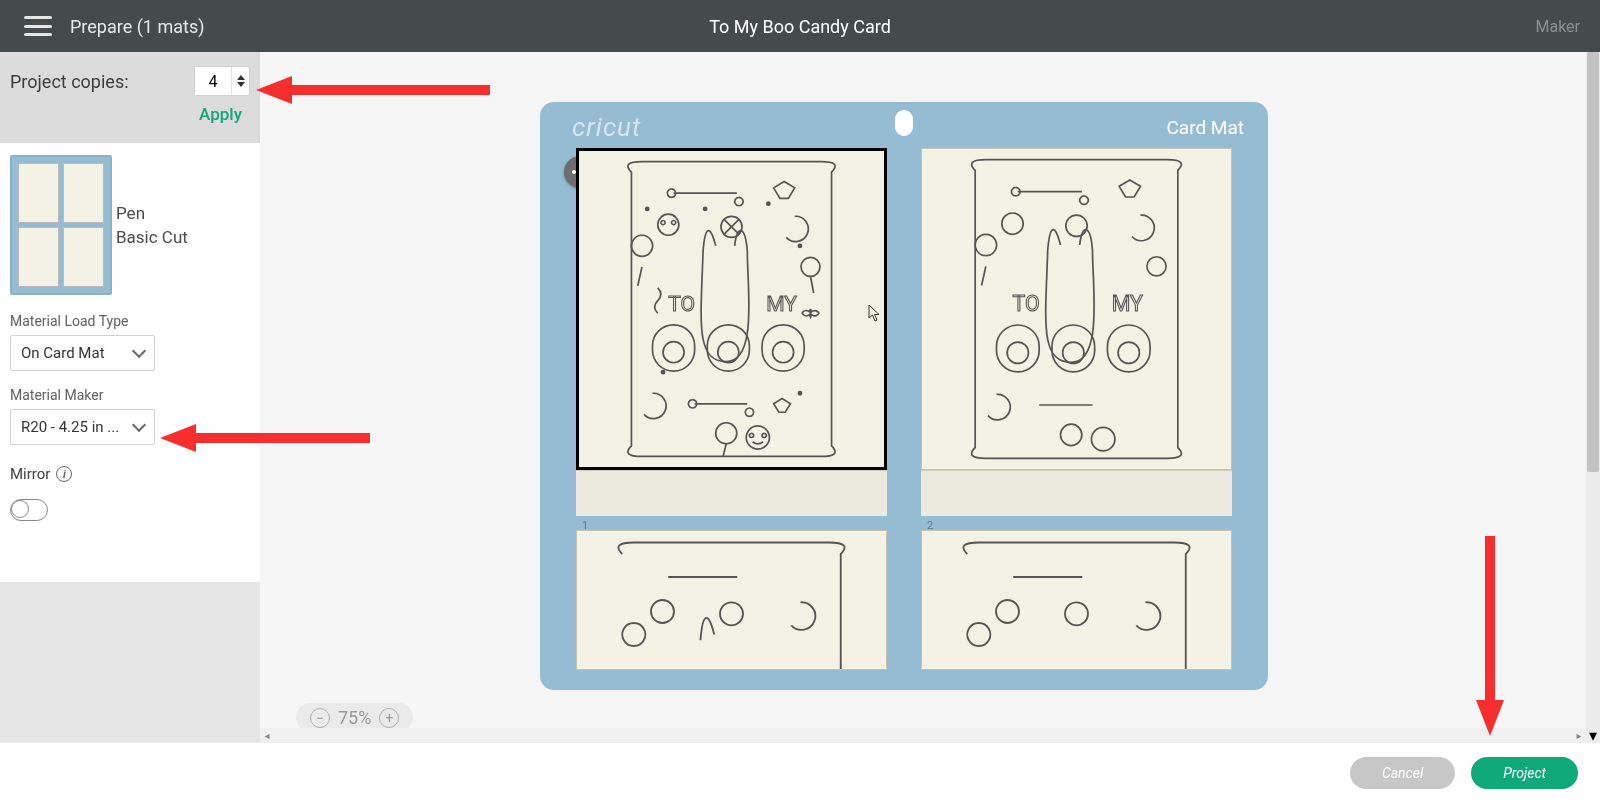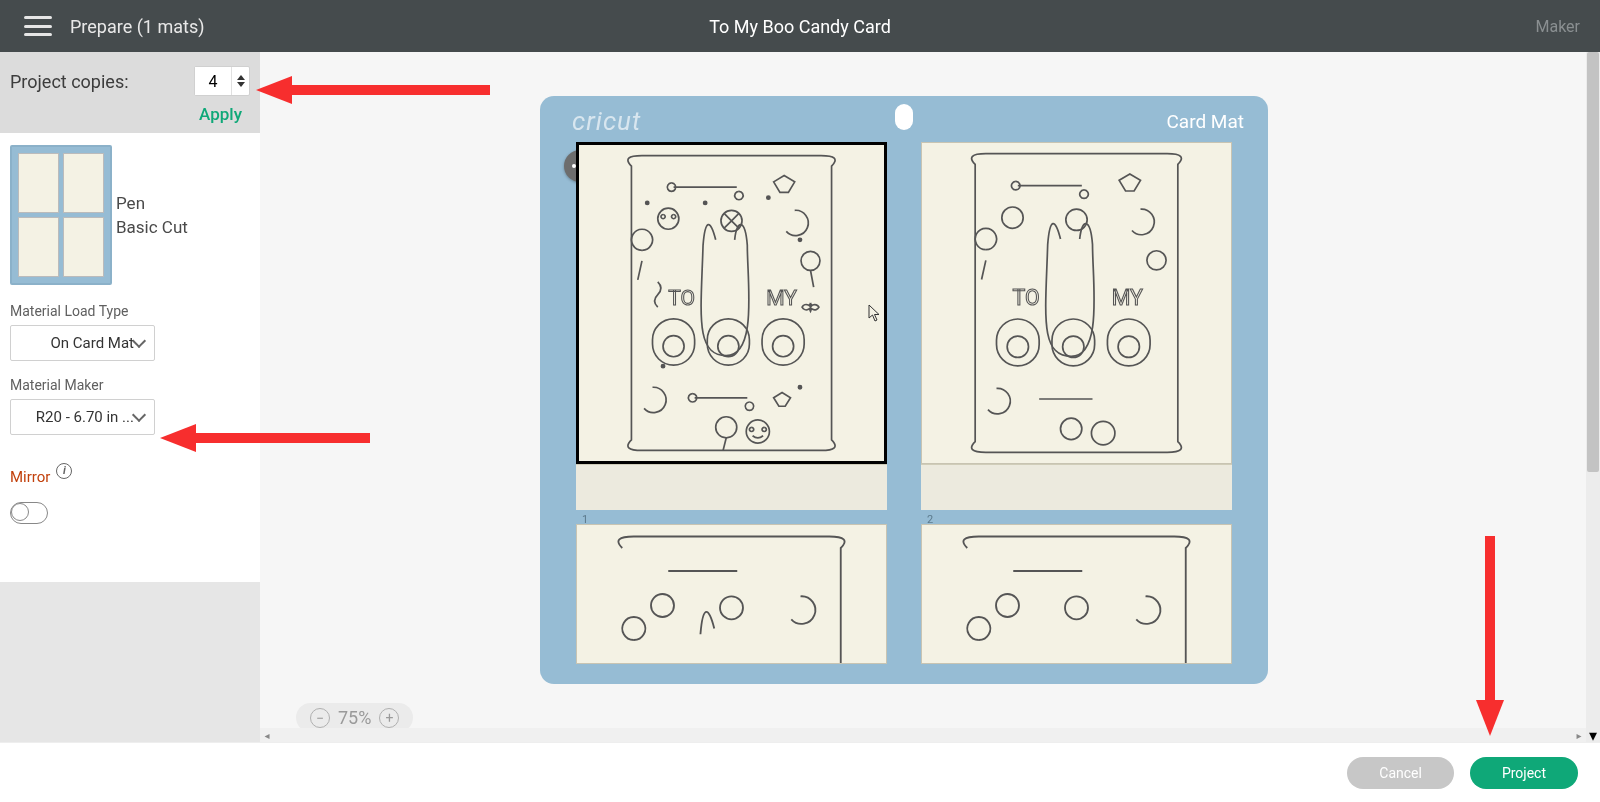--- a/index.html
+++ b/index.html
@@ -10,56 +10,56 @@
   .hamburger { width: 28px; height: 20px; margin: 0 18px 0 24px; display: flex; flex-direction: column; justify-content: space-between; cursor: pointer; }
   .hamburger span { display: block; height: 3px; background: #e6e6e6; width: 100%; border-radius: 2px; }
   .topbar-title-left { font-size: 18px; color: #e8e8e8; }
   .topbar-title-center { position: absolute; left: 50%; transform: translateX(-50%); font-size: 18px; color: #fff; }
   .topbar-right { position: absolute; right: 20px; font-size: 16px; color: #8a8f91; }
 
   .main { display: flex; height: calc(100% - 52px - 60px); }
 
   
   .sidebar { width: 260px; flex-shrink: 0; background: #fff; position: relative; }
-  .copies-panel { background: #dcdcdc; padding: 14px 10px 10px 10px; height: 81px; position: relative; display:flex; flex-direction:column;}
+  .copies-panel { background: #dcdcdc; padding: 14px 10px 10px 10px; height: 91px; position: relative; display:flex; flex-direction:column;}
   .copies-row { display:flex; align-items:center; justify-content:space-between; }
   .copies-label { font-size: 18px; color: #3c3c3c; }
   .copies-input-wrap { display:flex; align-items:center; background:#fff; border:1px solid #d0d0d0; border-radius:2px; height:30px; }
   .copies-input { width: 36px; height: 100%; border:none; text-align:center; font-size:16px; outline:none; }
   .copies-spin { width: 18px; height:100%; display:flex; flex-direction:column; justify-content:center; align-items:center; border-left:1px solid #e0e0e0;}
   .copies-spin div { width:0;height:0;border-left:4px solid transparent;border-right:4px solid transparent; cursor:pointer;}
   .copies-spin .up { border-bottom:5px solid #333; margin-bottom:2px;}
   .copies-spin .down { border-top:5px solid #333;}
   .apply-btn { color:#0fa878; font-size:17px; text-align:right; margin-top:8px; cursor:pointer; padding-right:8px; font-weight: 500;}
 
   .mat-item { display:flex; align-items:center; padding: 12px 10px; gap:4px;}
   .mat-thumb { width: 102px; height: 140px; background:#96bcd4; border:2px solid #8bb1c9; border-radius:2px; display:grid; grid-template-columns:1fr 1fr; grid-template-rows:1fr 1fr; gap:4px; padding:6px;}
   .mat-thumb-card { background:#f4f2e4; border:1px solid #bbb; }
   .mat-info { display:flex; flex-direction:column; gap:4px;}
   .mat-info span { font-size:17px; color:#4a4a4a;}
 
   .setting { padding: 6px 10px 10px 10px; position:relative;}
   .setting-label { font-size: 14px; color:#606060; margin-bottom:6px; }
-  .select-box { background:#fff; border:1px solid #d0d0d0; border-radius:2px; height:36px; display:flex; align-items:center; justify-content:flex-end; padding:0 10px; font-size:15px; color:#333; cursor:pointer; width:145px;}
+  .select-box { background:#fff; border:1px solid #d0d0d0; border-radius:2px; height:36px; display:flex; align-items:center; justify-content:space-between; padding:0 10px; font-size:15px; color:#333; cursor:pointer; width:145px;}
   .chevron { width:10px; height:10px; border-right:2px solid #666; border-bottom:2px solid #666; transform:rotate(45deg); margin-top:-4px;}
 
   .mirror-row { display:flex; align-items:center; gap:6px; padding:10px;}
-  .mirror-label { font-size:15px; color:#c2410c;margin-top:13px; }
+  .mirror-label { font-size:15px; color:#404040; }
   .info-i { width:16px;height:16px;border:1.5px solid #666;border-radius:50%;font-size:11px;display:flex;align-items:center;justify-content:center;color:#666;font-style:italic;font-weight:bold;}
   .toggle { width:38px;height:22px;border:1.5px solid #888;border-radius:20px;position:relative;cursor:pointer;margin:6px 10px;}
   .toggle-knob { width:18px;height:18px;border:1.5px solid #888;border-radius:50%;position:absolute;left:0px;top:0px;background:#fff;}
 
   .blank-panel { background:#e6e6e6; height:160px; width:100%; position:absolute; bottom:0; }
 
   
   .canvas-wrap { flex:1; background:#f6f6f6; position:relative; overflow:hidden; }
   .zoom-control { position:absolute; left:36px; bottom:10px; display:flex; align-items:center; gap:8px; color:#9a9a9a; font-size:18px; background:#ebebeb; border-radius:20px; padding:4px 14px;}
   .zoom-circle { width:20px;height:20px;border:1.5px solid #b0b0b0;border-radius:50%;display:flex;align-items:center;justify-content:center;font-size:14px;}
 
-  .mat { position:absolute; left:280px; top:44px; width:728px; background:#96bcd4; border-radius:14px; padding:0; }
+  .mat { position:absolute; left:280px; top:50px; width:728px; background:#96bcd4; border-radius:14px; padding:0; }
   .mat-header { display:flex; align-items:center; justify-content:space-between; padding:10px 24px 6px 32px; position:relative;}
   .cricut-logo { font-size:26px; color:#d8e6ef; font-weight:400; font-style:italic; letter-spacing:1px;}
   .notch { position:absolute; left:50%; transform:translateX(-50%); top:8px; width:18px; height:26px; background:#fff; border-radius:10px;}
   .card-mat-label { font-size:19px; color:#fff;}
   .mat-grid { display:grid; grid-template-columns:1fr 1fr; gap:14px 34px; padding:0 36px 20px 36px;}
   .card-slot { background:#f4f2e4; position:relative; height:368px; display:flex; flex-direction:column;}
   .card-slot.sel { outline: none; }
   .card-art { flex:1; margin:0; border:3px solid #000; position:relative; overflow:hidden; background:#f4f2e4;}
   .card-slot:not(.sel) .card-art { border:1px solid #c8c4b2;}
   .card-footer { height:46px; background:#eceade; border-top:1px solid #d0cdb9;}
@@ -76,21 +76,21 @@
   .cursor-ico { position:absolute; left:608px; top:252px; font-size:16px; color:#333; }
 
   .vscroll { position:absolute; right:0; top:0; width:14px; height:100%; background:#ececec; }
   .vscroll-thumb { position:absolute; top:0; left:1px; width:12px; height:420px; background:#c3c3c3; border-radius:2px;}
   .vscroll-down { position:absolute; bottom:0; left:0; width:14px;height:14px;display:flex;align-items:center;justify-content:center;}
   .hscroll { position:absolute; bottom:0; left:0; right:14px; height:14px; background:#f0f0f0; display:flex; align-items:center; justify-content:space-between;}
   .hscroll-arrow { width:14px;height:14px;display:flex;align-items:center;justify-content:center;color:#888;font-size:10px;}
 
   
   .bottombar { position:absolute; bottom:0; left:0; right:0; height:60px; background:#fff; border-top:1px solid #eee; display:flex; align-items:center; justify-content:flex-end; padding-right:22px; gap:16px;}
-  .btn { height:32px; padding:0 32px; border-radius:18px; font-size:14px; display:flex; align-items:center; cursor:pointer; border:none;}
+  .btn { height:32px; padding:0 32px; border-radius:18px; font-size:14px; display:flex; align-items:center; cursor:pointer; border:none;font-style:italic;}
   .btn-cancel { background:#c7c7c7; color:#fff; }
   .btn-continue { background:#0fa878; color:#fff; }
 
   
   .arrow { position:absolute; z-index:50; }
   .arrow-line { background:#f72e2e; height:10px; position:absolute; }
   .arrow-head { width:0;height:0;border-top:14px solid transparent;border-bottom:14px solid transparent;border-right:36px solid #f72e2e;position:absolute;}
   .arrow-v .arrow-line { width:10px; }
   .arrow-v .arrow-head { border-left:14px solid transparent;border-right:14px solid transparent;border-top:36px solid #f72e2e;border-bottom:none;}
 
@@ -145,21 +145,21 @@
       <div class="setting-label">Material Load Type</div>
       <div class="select-box">
         <span>On Card Mat</span>
         <div class="chevron"></div>
       </div>
     </div>
 
     <div class="setting">
       <div class="setting-label">Material Maker</div>
       <div class="select-box">
-        <span>R20 - 6.70 in ...</span>
+        <span>R20 - 4.25 in ...</span>
         <div class="chevron"></div>
       </div>
     </div>
 
     <div class="mirror-row">
       <span class="mirror-label">Mirror</span>
       <div class="info-i">i</div>
     </div>
     <div class="toggle">
       <div class="toggle-knob"></div>

